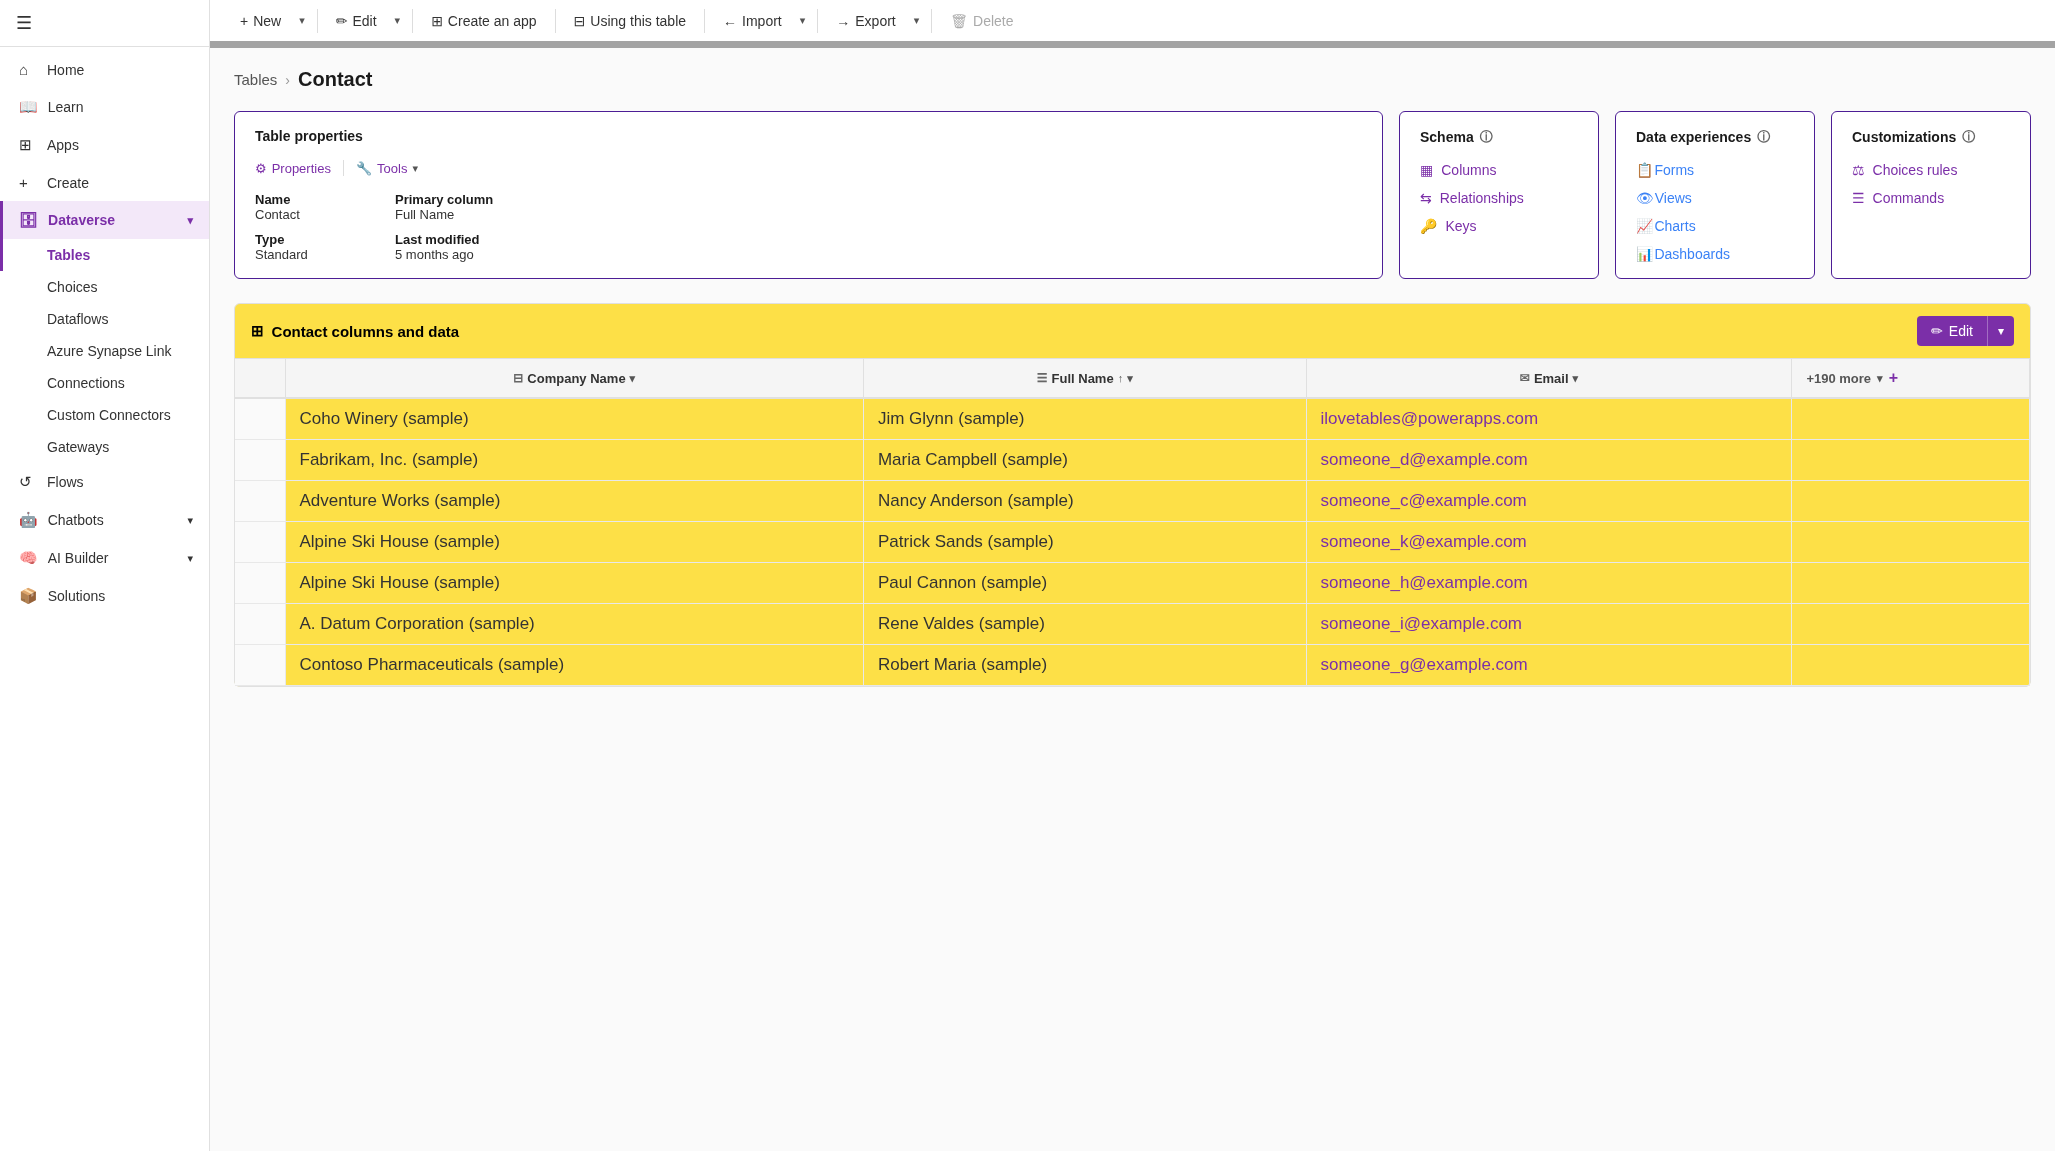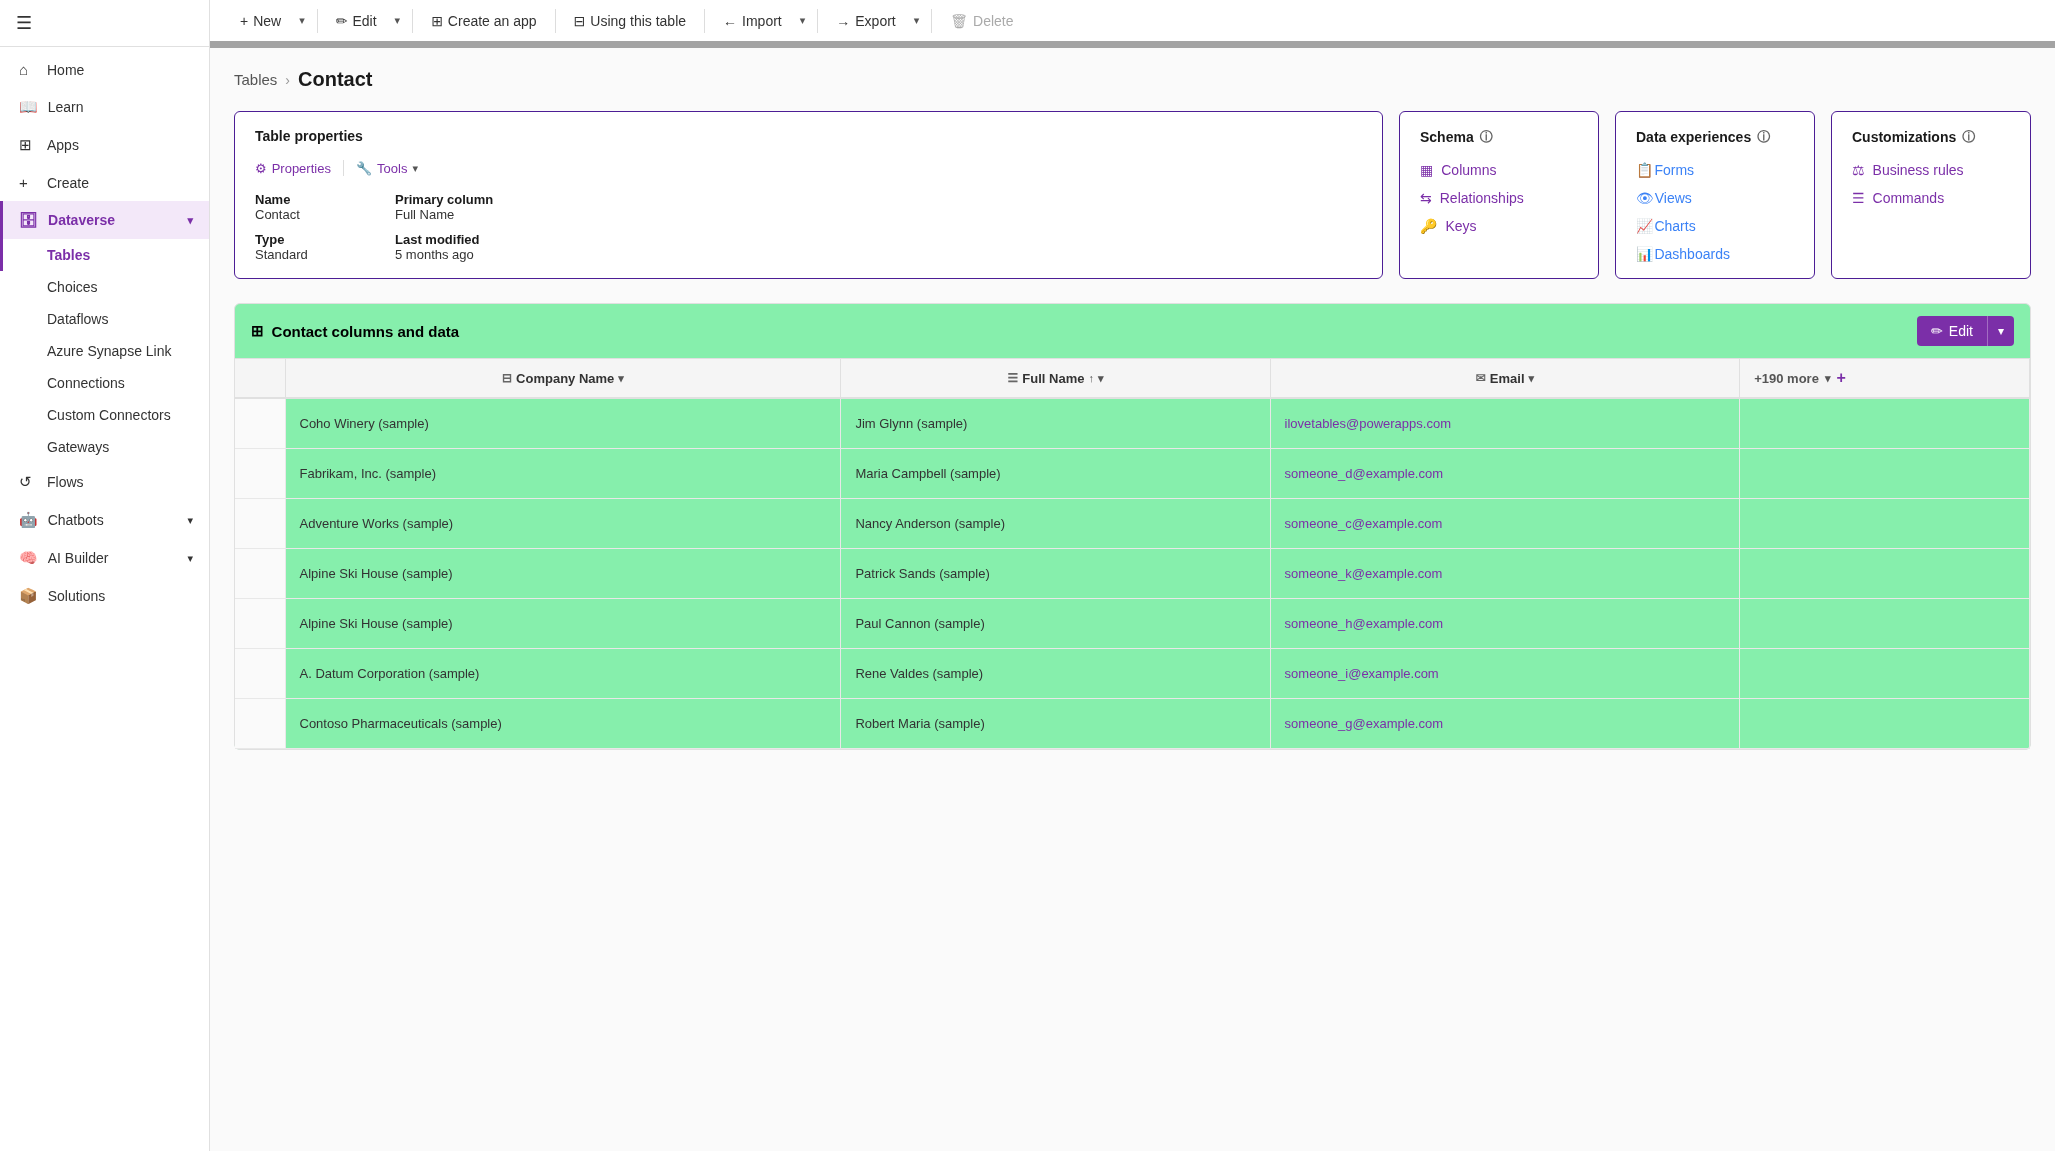--- a/index.html
+++ b/index.html
@@ -146,21 +146,21 @@
     }
 
     .custom-list { display: flex; flex-direction: column; gap: 12px; }
     .custom-item {
       display: flex; align-items: center; gap: 8px;
       color: #7b2fa8; font-size: 14px; cursor: pointer;
     }
 
     
     .data-section {
-      background: #86efac;
+      background: #fde047;
       border: 1px solid #e0e0e0;
       border-radius: 6px;
     }
     .data-section-header {
       display: flex; align-items: center; justify-content: space-between;
       padding: 12px 16px;
       border-bottom: 1px solid #e0e0e0;
     }
     .data-section-title {
       display: flex; align-items: center; gap: 8px;
@@ -187,22 +187,22 @@
       border-bottom: 2px solid #e0e0e0;
       border-right: 1px solid #e0e0e0;
       padding: 10px 14px;
       font-size: 13px; font-weight: 600; color: #333;
       text-align: left;
     }
     .data-table th:first-child { width: 50px; border-right: 1px solid #e0e0e0; }
     .data-table td {
       border-bottom: 1px solid #e8e8e8;
       border-right: 1px solid #e8e8e8;
-      padding: 17px 14px;
-      font-size: 13px; color: #333;
+      padding: 10px 14px;
+      font-size: 17px; color: #333;
     }
     .data-table td:first-child { background: #fafafa; }
     .data-table td.email { color: #7b2fa8; }
 
     .col-header-inner {
       display: flex; align-items: center; gap: 4px; cursor: pointer; justify-content: center;
     }
     .col-header-icon { font-size: 12px; color: #666; }
     .sort-icon { font-size: 11px; color: #555; }
     .more-cols {
@@ -458,21 +458,21 @@
       </div>
 
       <div class="card" style="max-width: 200px;">
         <div class="card-header">
           <span>Customizations</span>
           <span class="info-icon ico-info"></span>
         </div>
         <div class="custom-list">
           <div class="custom-item">
             <span class="ico-biz"></span>
-            <span>Business rules</span>
+            <span>Choices rules</span>
           </div>
           <div class="custom-item">
             <span class="ico-cmds"></span>
             <span>Commands</span>
           </div>
         </div>
       </div>
     </div>
 
     <div class="data-section">

